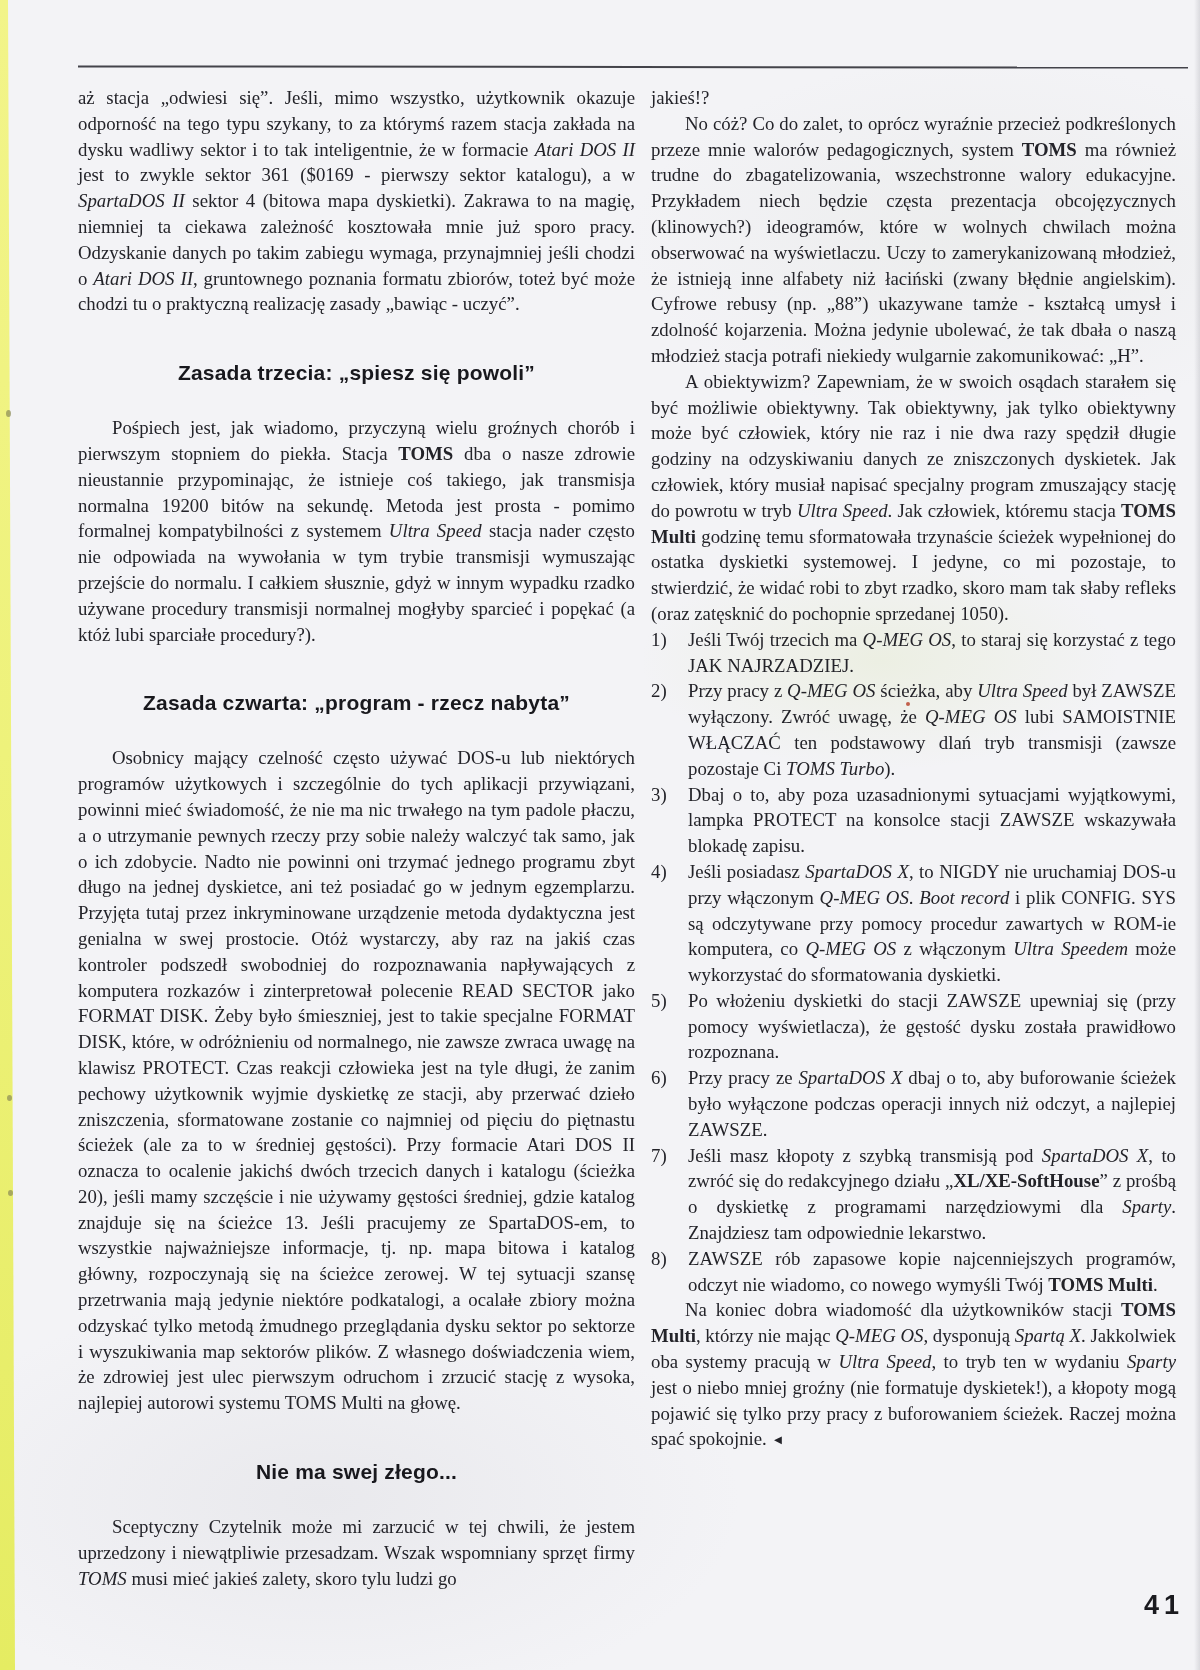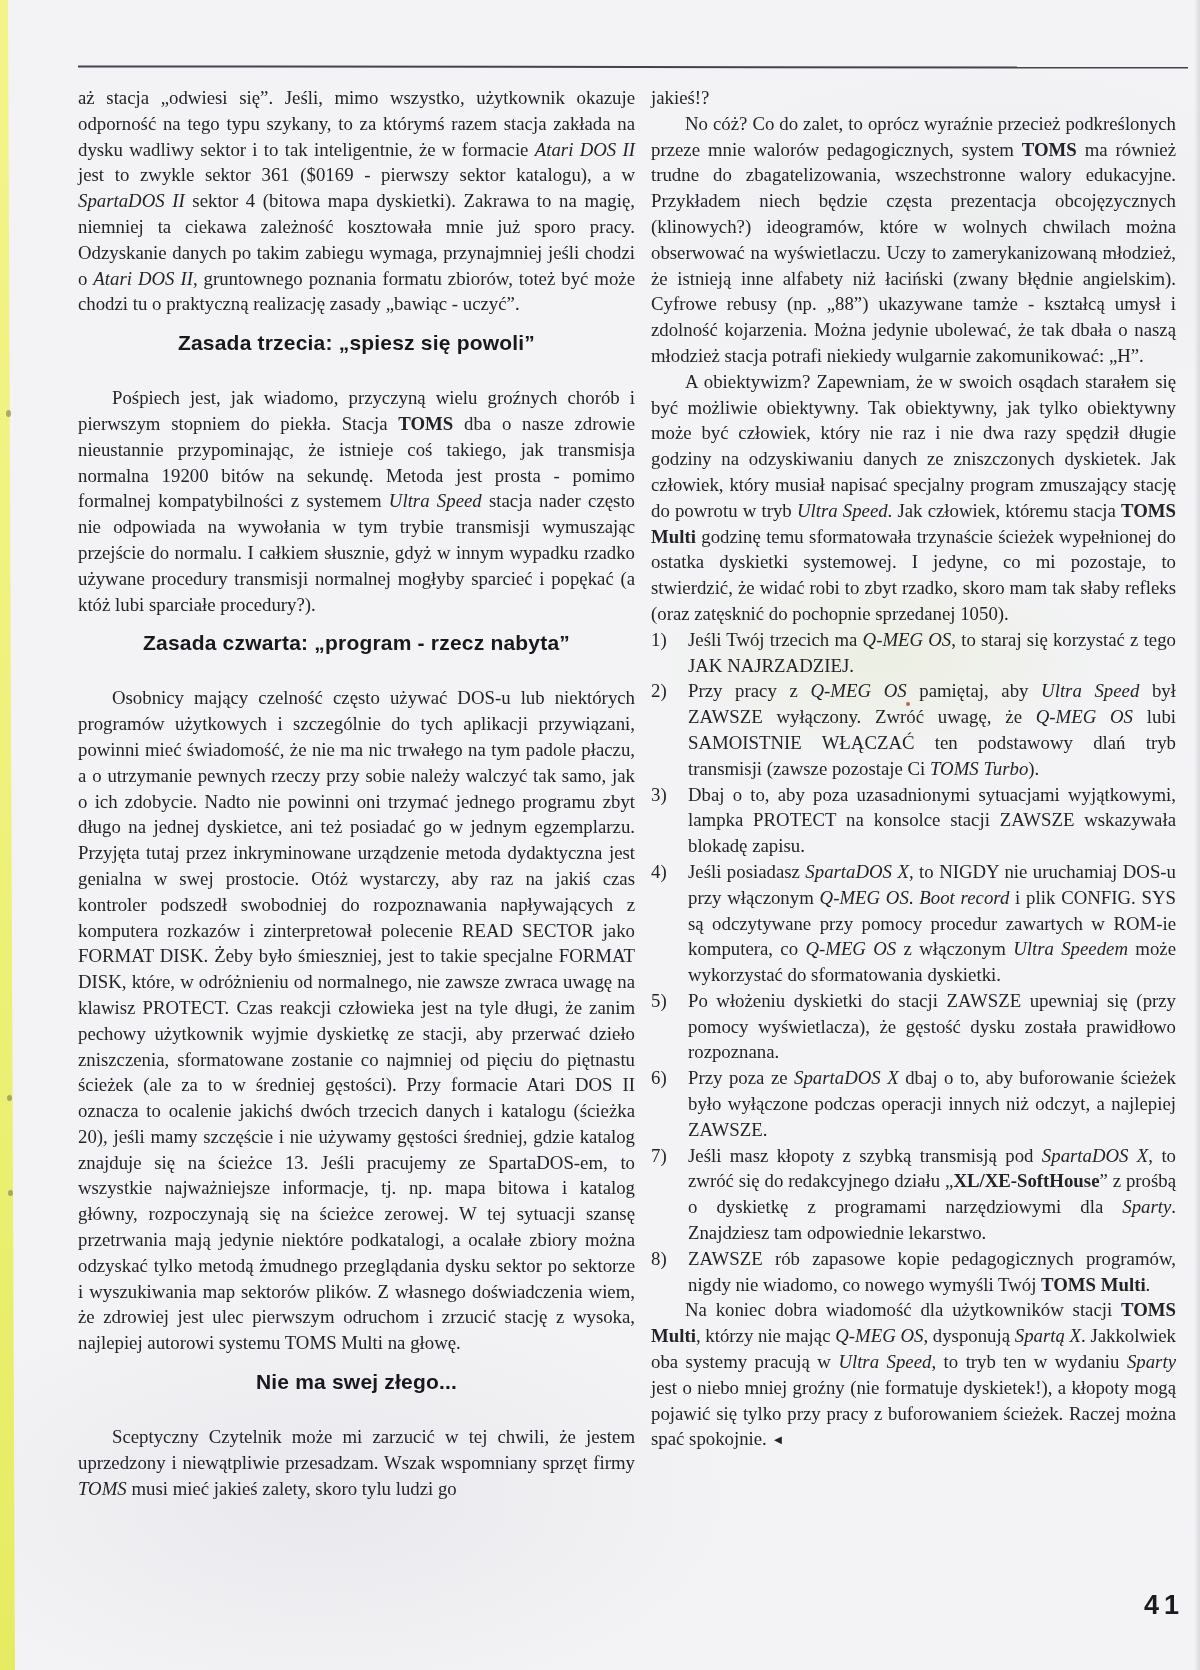--- a/index.html
+++ b/index.html
@@ -24,21 +24,21 @@
   .speck.d1{left:6px;top:410px;width:5px;height:7px;background:#8a8a55;opacity:.7;}
   .speck.d2{left:7px;top:1095px;width:5px;height:6px;background:#8a8a55;opacity:.7;}
   .speck.d3{left:8px;top:1190px;width:5px;height:6px;background:#8a8a55;opacity:.7;}
 
   .cols{position:absolute;left:78px;top:85px;width:1098px;display:flex;gap:16px;}
   .col.left{width:557px;}
   .col.right{width:525px;}
   .para{margin:0;font-size:18.8px;line-height:25.8px;text-align:justify;}
   .indent{text-indent:34px;}
   .hd{font-family:"Liberation Sans", sans-serif;font-weight:700;font-size:21px;letter-spacing:0.2px;
-    text-align:center;margin:14px 0 30px;color:#18181d;}
+    text-align:center;margin:44px 0 30px;color:#18181d;}
   .li{display:flex;font-size:18.8px;line-height:25.8px;text-align:justify;}
   .li .n{flex:0 0 37px;}
   .li .tx{flex:1;}
   .i{font-style:italic;}
   .b{font-weight:700;}
   .mk{font-size:13px;vertical-align:1.5px;}
   .pgnum{position:absolute;left:1132px;top:1590px;font-family:"Liberation Sans", sans-serif;
     font-weight:700;font-size:27px;letter-spacing:5px;color:#1a1a1f;margin-left:12px;}
 </style>
 </head>
@@ -69,45 +69,45 @@
       <p class="para"><span><span>jakieś!?</span></span></p>
       <p class="para indent"><span><span>No cóż? Co do zalet, to oprócz wyraźnie przecież podkreślonych przeze mnie walorów pedagogicznych, system </span><span class="b">TOMS</span><span> ma również trudne do zbagatelizowania, wszechstronne walory edukacyjne. Przykładem niech będzie częsta prezentacja obcojęzycznych (klinowych?) ideogramów, które w wolnych chwilach można obserwować na wyświetlaczu. Uczy to zamerykanizowaną młodzież, że istnieją inne alfabety niż łaciński (zwany błędnie angielskim). Cyfrowe rebusy (np. „88”) ukazywane tamże - kształcą umysł i zdolność kojarzenia. Można jedynie ubolewać, że tak dbała o naszą młodzież stacja potrafi niekiedy wulgarnie zakomunikować: „H”.</span></span></p>
       <p class="para indent"><span><span>A obiektywizm? Zapewniam, że w swoich osądach starałem się być możliwie obiektywny. Tak obiektywny, jak tylko obiektywny może być człowiek, który nie raz i nie dwa razy spędził długie godziny na odzyskiwaniu danych ze zniszczonych dyskietek. Jak człowiek, który musiał napisać specjalny program zmuszający stację do powrotu w tryb </span><span class="i">Ultra Speed</span><span>. Jak człowiek, któremu stacja </span><span class="b">TOMS Multi</span><span> godzinę temu sformatowała trzynaście ścieżek wypełnionej do ostatka dyskietki systemowej. I jedyne, co mi pozostaje, to stwierdzić, że widać robi to zbyt rzadko, skoro mam tak słaby refleks (oraz zatęsknić do pochopnie sprzedanej 1050).</span></span></p>
 
       <div class="li">
           <span class="n">1)</span>
           <span class="tx"><span>Jeśli Twój trzecich ma </span><span class="i">Q-MEG OS</span><span>, to staraj się korzystać z tego JAK NAJRZADZIEJ.</span></span>
         </div>
       <div class="li">
           <span class="n">2)</span>
-          <span class="tx"><span>Przy pracy z </span><span class="i">Q-MEG OS</span><span> pamiętaj, aby </span><span class="i">Ultra Speed</span><span> był ZAWSZE wyłączony. Zwróć uwagę, że </span><span class="i">Q-MEG OS</span><span> lubi SAMOISTNIE WŁĄCZAĆ ten podstawowy dlań tryb transmisji (zawsze pozostaje Ci </span><span class="i">TOMS Turbo</span><span>).</span></span>
+          <span class="tx"><span>Przy pracy z </span><span class="i">Q-MEG OS</span><span> ścieżka, aby </span><span class="i">Ultra Speed</span><span> był ZAWSZE wyłączony. Zwróć uwagę, że </span><span class="i">Q-MEG OS</span><span> lubi SAMOISTNIE WŁĄCZAĆ ten podstawowy dlań tryb transmisji (zawsze pozostaje Ci </span><span class="i">TOMS Turbo</span><span>).</span></span>
         </div>
       <div class="li">
           <span class="n">3)</span>
           <span class="tx"><span>Dbaj o to, aby poza uzasadnionymi sytuacjami wyjątkowymi, lampka PROTECT na konsolce stacji ZAWSZE wskazywała blokadę zapisu.</span></span>
         </div>
       <div class="li">
           <span class="n">4)</span>
           <span class="tx"><span>Jeśli posiadasz </span><span class="i">SpartaDOS X</span><span>, to NIGDY nie uruchamiaj DOS-u przy włączonym </span><span class="i">Q-MEG OS</span><span>. </span><span class="i">Boot record</span><span> i plik CONFIG. SYS są odczytywane przy pomocy procedur zawartych w ROM-ie komputera, co </span><span class="i">Q-MEG OS</span><span> z włączonym </span><span class="i">Ultra Speedem</span><span> może wykorzystać do sformatowania dyskietki.</span></span>
         </div>
       <div class="li">
           <span class="n">5)</span>
           <span class="tx"><span>Po włożeniu dyskietki do stacji ZAWSZE upewniaj się (przy pomocy wyświetlacza), że gęstość dysku została prawidłowo rozpoznana.</span></span>
         </div>
       <div class="li">
           <span class="n">6)</span>
-          <span class="tx"><span>Przy poza ze </span><span class="i">SpartaDOS X</span><span> dbaj o to, aby buforowanie ścieżek było wyłączone podczas operacji innych niż odczyt, a najlepiej ZAWSZE.</span></span>
+          <span class="tx"><span>Przy pracy ze </span><span class="i">SpartaDOS X</span><span> dbaj o to, aby buforowanie ścieżek było wyłączone podczas operacji innych niż odczyt, a najlepiej ZAWSZE.</span></span>
         </div>
       <div class="li">
           <span class="n">7)</span>
           <span class="tx"><span>Jeśli masz kłopoty z szybką transmisją pod </span><span class="i">SpartaDOS X</span><span>, to zwróć się do redakcyjnego działu „</span><span class="b">XL/XE-SoftHouse</span><span>” z prośbą o dyskietkę z programami narzędziowymi dla </span><span class="i">Sparty</span><span>. Znajdziesz tam odpowiednie lekarstwo.</span></span>
         </div>
       <div class="li">
           <span class="n">8)</span>
-          <span class="tx"><span>ZAWSZE rób zapasowe kopie pedagogicznych programów, nigdy nie wiadomo, co nowego wymyśli Twój </span><span class="b">TOMS Multi</span><span>.</span></span>
+          <span class="tx"><span>ZAWSZE rób zapasowe kopie najcenniejszych programów, odczyt nie wiadomo, co nowego wymyśli Twój </span><span class="b">TOMS Multi</span><span>.</span></span>
         </div>
 
       <p class="para indent"><span><span>Na koniec dobra wiadomość dla użytkowników stacji </span><span class="b">TOMS Multi</span><span>, którzy nie mając </span><span class="i">Q-MEG OS</span><span>, dysponują </span><span class="i">Spartą X</span><span>. Jakkolwiek oba systemy pracują w </span><span class="i">Ultra Speed</span><span>, to tryb ten w wydaniu </span><span class="i">Sparty</span><span> jest o niebo mniej groźny (nie formatuje dyskietek!), a kłopoty mogą pojawić się tylko przy pracy z buforowaniem ścieżek. Raczej można spać spokojnie. </span></span><span class="mk">◄</span></p>
     </div>
   </div>
 
   <div class="pgnum">41</div>
 </div>
 
 </body></html>

